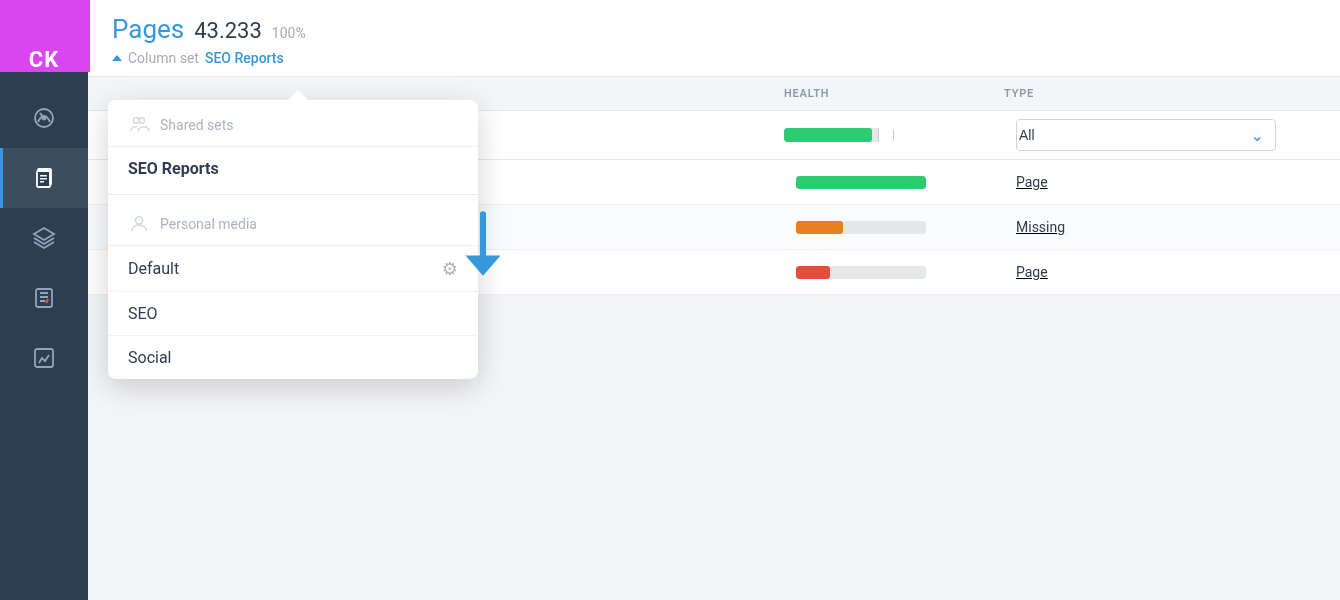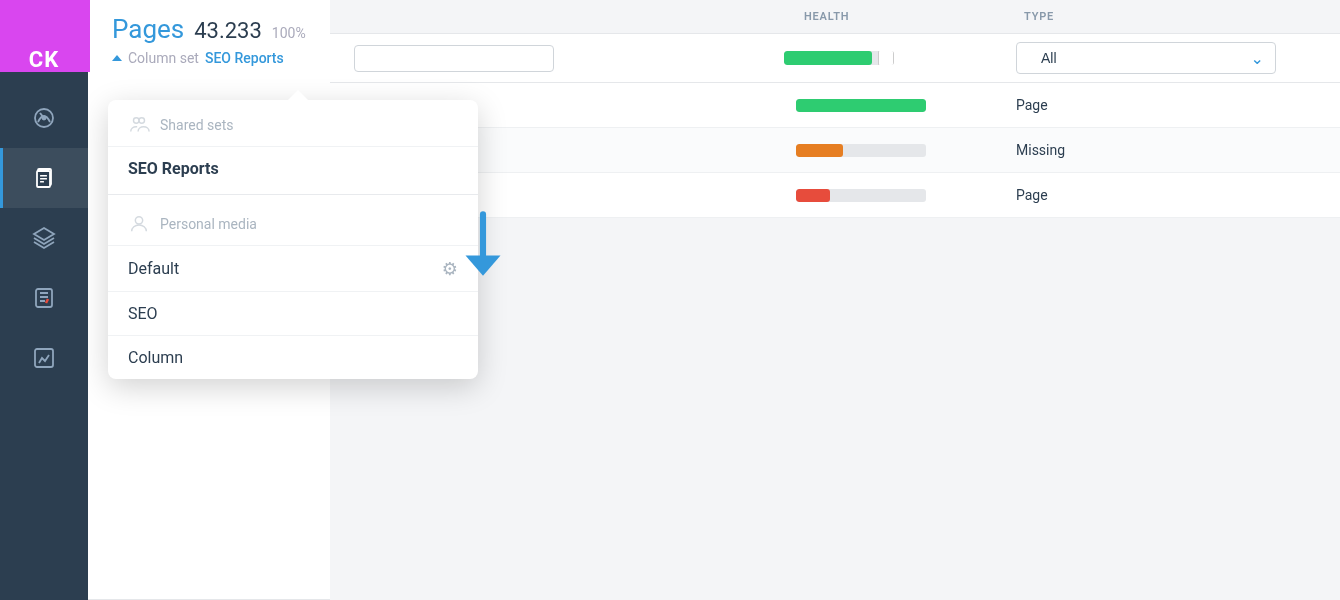--- a/index.html
+++ b/index.html
@@ -51,21 +51,21 @@
       background: rgba(255,255,255,0.08);
       border-left: 3px solid #3498db;
       color: white;
     }
     .sidebar-item svg { width: 24px; height: 24px; }
 
     
     .main {
       flex: 1;
       display: flex;
-      flex-direction: row;
+      flex-direction: column;
       overflow: hidden;
       position: relative;
     }
 
     
     .header {
       background: white;
       padding: 14px 24px 0 24px;
       border-bottom: 1px solid #e5e7ea;
       position: relative;
@@ -115,21 +115,21 @@
       overflow-y: auto;
       padding: 0;
       position: relative;
       background: #f4f5f7;
     }
 
     .table-header {
       display: grid;
       grid-template-columns: 1fr 220px 300px;
       background: #f4f5f7;
-      padding: 10px 16px;
+      padding: 10px 36px;
       border-bottom: 1px solid #e5e7ea;
     }
     .col-header {
       font-size: 11px;
       font-weight: 600;
       color: #8899aa;
       letter-spacing: 0.8px;
       text-transform: uppercase;
     }
 
@@ -183,21 +183,21 @@
       cursor: pointer;
     }
 
     .type-select-wrapper {
       position: relative;
       width: 100%;
       max-width: 260px;
     }
     .type-select {
       width: 100%;
-      padding: 7px 24px;
+      padding: 7px 2px;
       border: 1px solid #d0d5da;
       border-radius: 4px;
       font-size: 14px;
       color: #2c3e50;
       background: white;
       appearance: none;
       cursor: pointer;
       outline: none;
     }
     .select-arrow {
@@ -210,20 +210,21 @@
       font-size: 16px;
     }
 
     .table-row {
       display: grid;
       grid-template-columns: 1fr 220px 300px;
       background: white;
       padding: 14px 24px;
       border-bottom: 1px solid #eef0f2;
       align-items: center;
+      text-decoration: underline;
     }
     .table-row:nth-child(even) { background: #fafbfc; }
 
     .row-health {
       display: flex;
       align-items: center;
     }
     .health-bar-row {
       width: 130px;
       height: 13px;
@@ -470,21 +471,21 @@
     <div class="dropdown-item">
       <span>Default</span>
       <span class="gear-icon">⚙</span>
     </div>
 
     <div class="dropdown-item">
       <span>SEO</span>
     </div>
 
     <div class="dropdown-item">
-      <span>Column</span>
+      <span>Social</span>
     </div>
   </div>
 
   <div class="blue-arrow">
     <svg viewBox="0 0 50 80" fill="none" xmlns="http://www.w3.org/2000/svg">
       <line x1="25" y1="5" x2="25" y2="60" stroke="#3498db" stroke-width="7" stroke-linecap="round"></line>
       <polygon points="5,52 25,75 45,52" fill="#3498db"></polygon>
     </svg>
   </div>
 

